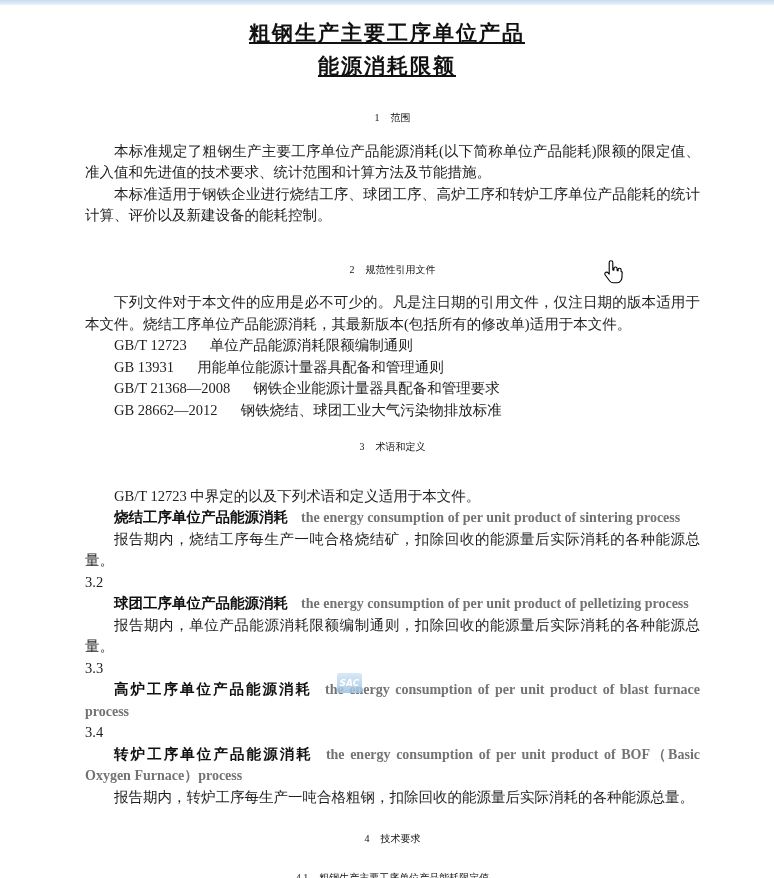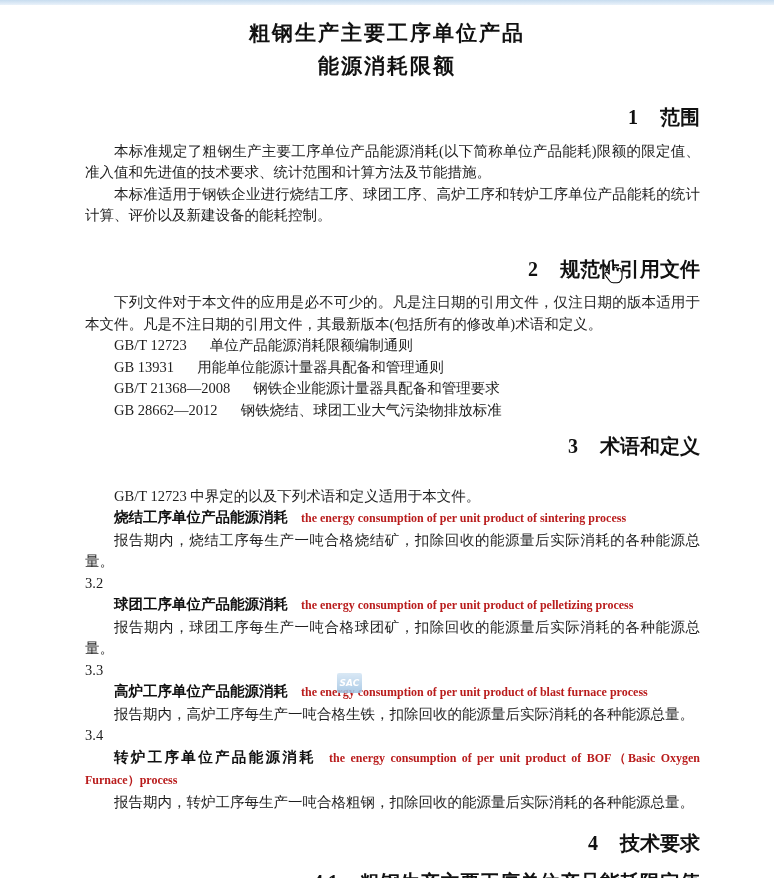--- a/index.html
+++ b/index.html
@@ -18,30 +18,30 @@
   }
   .doc-title {
     padding-top:17px;
     text-align:center;
     font-family:"DejaVu Sans","Liberation Sans",sans-serif;
     font-weight:bold;
     font-size:21px; line-height:33px;
     letter-spacing:2px;
     color:#111;
   }
-  .doc-title .tl { display:block; }
+  .doc-title .tl { display:block;text-decoration:underline; }
   .content {
     padding:0 74px 0 85px;
     font-size:14.5px; line-height:21.5px;
     text-align:justify;
   }
   .sec {
     font-family:"DejaVu Sans","Liberation Sans",sans-serif;
-    font-weight:bold; font-size:20px; line-height:21.5px;
-    color:#111; text-align:right;
+    font-weight:normal; font-size:10px; line-height:21.5px;
+    color:#111; text-align:center;
   }
   .sec .num { font-family:"Liberation Serif","DejaVu Serif",serif; margin-right:1.1em; }
   .indent { text-indent:2em; }
   .mt-sec1   { margin-top:24px; }
   .mt-para   { margin-top:12px; }
   .mt-sec2   { margin-top:32px; }
   .mt-sec3   { margin-top:15px; }
   .mt-s3intro{ margin-top:28px; }
   .mt-sec4   { margin-top:20px; }
   .mt-s41    { margin-top:17px; }
@@ -49,21 +49,21 @@
   .ref-code { margin-right:1.6em; }
   .term-num { line-height:21.5px; }
   .term-line { text-indent:2em; }
   .term-zh {
     font-family:"DejaVu Sans","Liberation Sans",sans-serif;
     font-weight:bold; color:#111;
     margin-right:0.9em;
   }
   .term-en {
     font-family:"Liberation Serif","DejaVu Serif",serif;
-    font-weight:bold; font-size:12px; color:#b91c1c;
+    font-weight:bold; font-size:14px; color:#737373;
   }
   .watermark {
     position:absolute; left:337px; top:673px;
     width:25px; height:20px;
     background:linear-gradient(#d4e5f4,#9dc2e2);
     border-radius:2px;
     color:#ffffff;
     font-family:"DejaVu Sans","Liberation Sans",sans-serif;
     font-weight:bold; font-style:italic;
     font-size:9px; line-height:20px; text-align:center;
@@ -86,21 +86,21 @@
 
     <div class="sec mt-sec1">
       <span class="num">1</span><span>范围</span>
     </div>
     <p class="indent mt-para">本标准规定了粗钢生产主要工序单位产品能源消耗(以下简称单位产品能耗)限额的限定值、准入值和先进值的技术要求、统计范围和计算方法及节能措施。</p>
     <p class="indent">本标准适用于钢铁企业进行烧结工序、球团工序、高炉工序和转炉工序单位产品能耗的统计计算、评价以及新建设备的能耗控制。</p>
 
     <div class="sec mt-sec2">
       <span class="num">2</span><span>规范性引用文件</span>
     </div>
-    <p class="indent mt-para">下列文件对于本文件的应用是必不可少的。凡是注日期的引用文件，仅注日期的版本适用于本文件。凡是不注日期的引用文件，其最新版本(包括所有的修改单)术语和定义。</p>
+    <p class="indent mt-para">下列文件对于本文件的应用是必不可少的。凡是注日期的引用文件，仅注日期的版本适用于本文件。烧结工序单位产品能源消耗，其最新版本(包括所有的修改单)适用于本文件。</p>
     <p class="ref-line">
       <span class="ref-code">GB/T 12723</span><span>单位产品能源消耗限额编制通则</span>
     </p>
     <p class="ref-line">
       <span class="ref-code">GB 13931</span><span>用能单位能源计量器具配备和管理通则</span>
     </p>
     <p class="ref-line">
       <span class="ref-code">GB/T 21368—2008</span><span>钢铁企业能源计量器具配备和管理要求</span>
     </p>
     <p class="ref-line">
@@ -117,29 +117,28 @@
         <span class="term-zh">烧结工序单位产品能源消耗</span><span class="term-en">the energy consumption of per unit product of sintering process</span>
       </p>
       <p class="indent">报告期内，烧结工序每生产一吨合格烧结矿，扣除回收的能源量后实际消耗的各种能源总量。</p>
     </div>
 
     <div>
       <p class="term-num">3.2</p>
       <p class="term-line">
         <span class="term-zh">球团工序单位产品能源消耗</span><span class="term-en">the energy consumption of per unit product of pelletizing process</span>
       </p>
-      <p class="indent">报告期内，球团工序每生产一吨合格球团矿，扣除回收的能源量后实际消耗的各种能源总量。</p>
+      <p class="indent">报告期内，单位产品能源消耗限额编制通则，扣除回收的能源量后实际消耗的各种能源总量。</p>
     </div>
 
     <div>
       <p class="term-num">3.3</p>
       <p class="term-line">
         <span class="term-zh">高炉工序单位产品能源消耗</span><span class="term-en">the energy consumption of per unit product of blast furnace process</span>
       </p>
-      <p class="indent">报告期内，高炉工序每生产一吨合格生铁，扣除回收的能源量后实际消耗的各种能源总量。</p>
     </div>
 
     <div>
       <p class="term-num">3.4</p>
       <p class="term-line">
         <span class="term-zh">转炉工序单位产品能源消耗</span><span class="term-en">the energy consumption of per unit product of BOF（Basic Oxygen Furnace）process</span>
       </p>
       <p class="indent">报告期内，转炉工序每生产一吨合格粗钢，扣除回收的能源量后实际消耗的各种能源总量。</p>
     </div>
 

